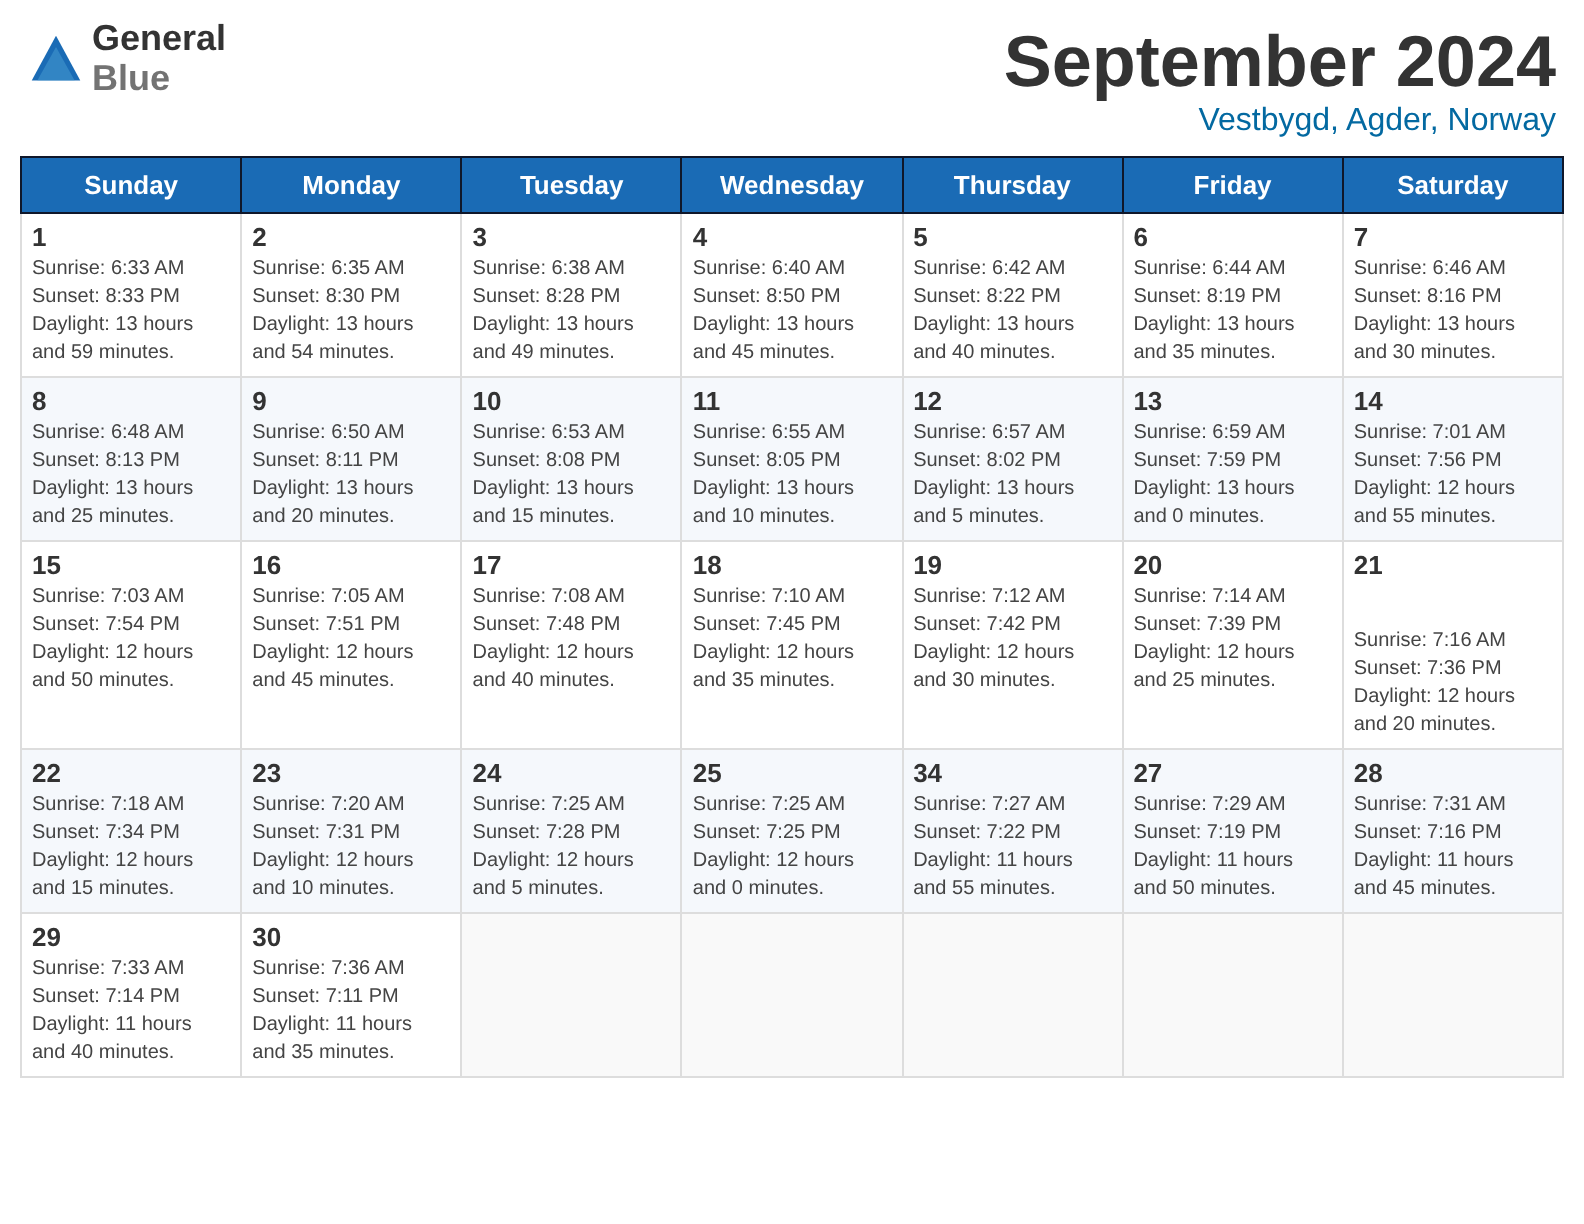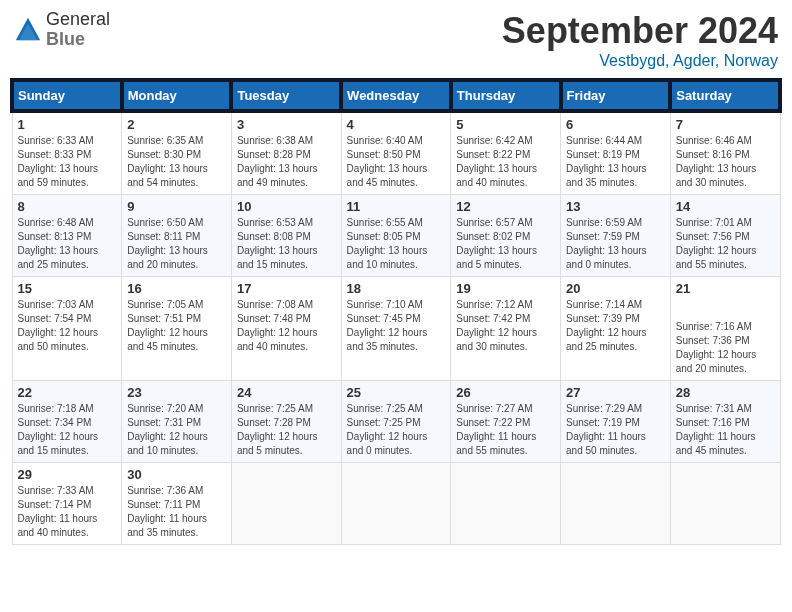--- a/index.html
+++ b/index.html
@@ -22,21 +22,21 @@
       align-items: center;
       gap: 4px;
     }
     .logo-text {
       display: flex;
       flex-direction: column;
       line-height: 1.1;
     }
     .logo-general {
       font-size: 18px;
-      font-weight: normal;
+      font-weight: bold;
       color: #333;
     }
     .logo-blue {
       font-size: 18px;
       font-weight: bold;
       color: #737373;
     }
     .logo-icon {
       width: 28px;
       height: 28px;
@@ -57,22 +57,22 @@
       width: 100%;
       border-collapse: collapse;
       border: 1px solid #ccc;
     }
     .calendar th {
       background-color: #1a6bb5;
       color: white;
       font-size: 13px;
       font-weight: bold;
       padding: 6px 4px;
-      text-align: left;
-      border: 4px solid #0f172a;
+      text-align: center;
+      border: 1px solid #0f172a;
     }
     .calendar td {
       vertical-align: top;
       padding: 4px 5px;
       border: 1px solid #ddd;
       font-size: 10.5px;
       color: #333;
       width: calc(100% / 7);
       min-height: 80px;
       background: #fff;
@@ -308,21 +308,21 @@
 and 5 minutes.</div>
         </td>
         <td>
           <span class="day-num">25</span>
           <div class="day-info" style="white-space: pre-line;">Sunrise: 7:25 AM
 Sunset: 7:25 PM
 Daylight: 12 hours
 and 0 minutes.</div>
         </td>
         <td>
-          <span class="day-num">26</span>
+          <span class="day-num">34</span>
           <div class="day-info" style="white-space: pre-line;">Sunrise: 7:27 AM
 Sunset: 7:22 PM
 Daylight: 11 hours
 and 55 minutes.</div>
         </td>
         <td>
           <span class="day-num">27</span>
           <div class="day-info" style="white-space: pre-line;">Sunrise: 7:29 AM
 Sunset: 7:19 PM
 Daylight: 11 hours

